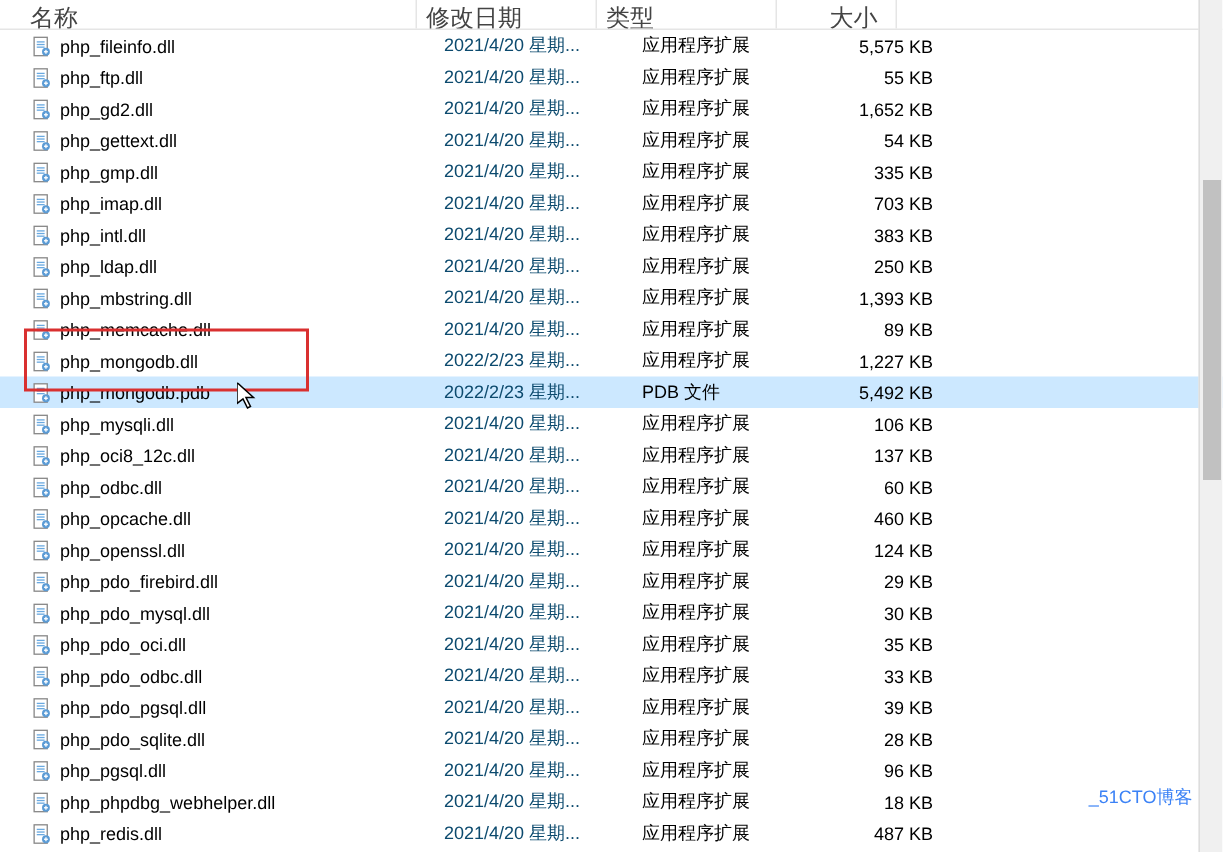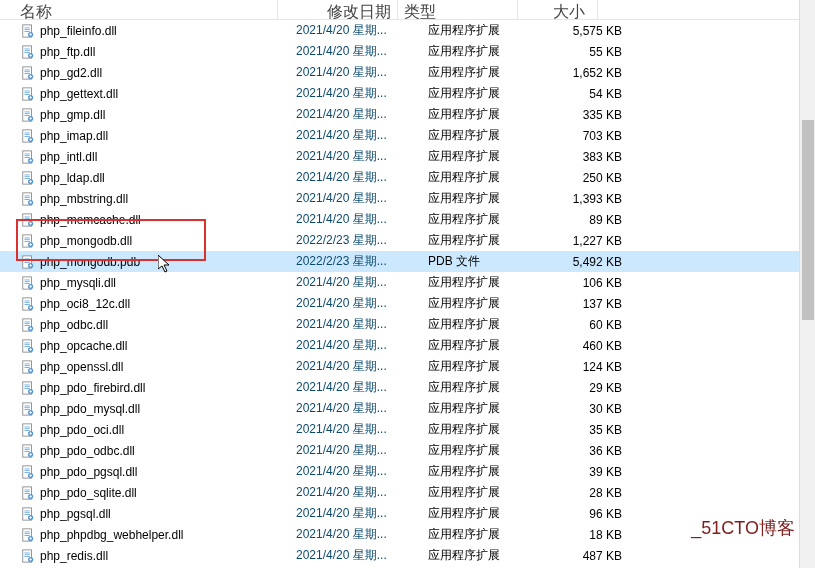--- a/index.html
+++ b/index.html
@@ -25,21 +25,21 @@
     }
     .header-cell {
       padding: 2px 6px;
       border-right: 1px solid #e5e5e5;
       color: #444;
       font-size: 16px;
       overflow: hidden;
       white-space: nowrap;
     }
     .col-name { width: 278px; padding-left: 20px; }
-    .col-date { width: 120px; text-align: right; }
+    .col-date { width: 120px; }
     .col-type { width: 120px; }
     .col-size { width: 80px; text-align: right; padding-right: 12px; }
     
     .file-list {
       position: relative;
     }
     .file-row {
       display: flex;
       height: 21px;
       align-items: center;
@@ -111,22 +111,22 @@
       left: 2px;
       width: 12px;
       background: #c1c1c1;
       border-radius: 0;
     }
     
     .watermark {
       position: absolute;
       bottom: 28px;
       right: 20px;
-      color: #7f1d1d;
-      font-size: 18px;
+      color: #3b82f6;
+      font-size: 12px;
       z-index: 5;
       pointer-events: none;
     }
   </style>
 </head>
 <body>
 
 <div class="header-row">
   <div class="header-cell col-name">名称</div>
   <div class="header-cell col-date">修改日期</div>
@@ -525,21 +525,21 @@
   <rect x="4" y="8" width="6" height="1" fill="#6aa9e0"></rect>
   <circle cx="11" cy="12" r="3" fill="#5b9bd5"></circle>
   <rect x="9.5" y="11.5" width="3" height="1" fill="#fff"></rect>
   <rect x="10.5" y="10.5" width="1" height="3" fill="#fff"></rect>
 </svg>
         </span>
         <span>php_pdo_odbc.dll</span>
       </div>
       <div class="cell cell-date">2021/4/20 星期...</div>
       <div class="cell cell-type">应用程序扩展</div>
-      <div class="cell cell-size">36 KB</div>
+      <div class="cell cell-size">33 KB</div>
     </div>
     <div class="file-row">
       <div class="cell cell-name">
         <span class="file-icon">
           <svg viewBox="0 0 16 16">
   <rect x="2" y="1" width="10" height="14" fill="#fff" stroke="#888" stroke-width="1"></rect>
   <rect x="4" y="4" width="6" height="1" fill="#6aa9e0"></rect>
   <rect x="4" y="6" width="6" height="1" fill="#6aa9e0"></rect>
   <rect x="4" y="8" width="6" height="1" fill="#6aa9e0"></rect>
   <circle cx="11" cy="12" r="3" fill="#5b9bd5"></circle>

